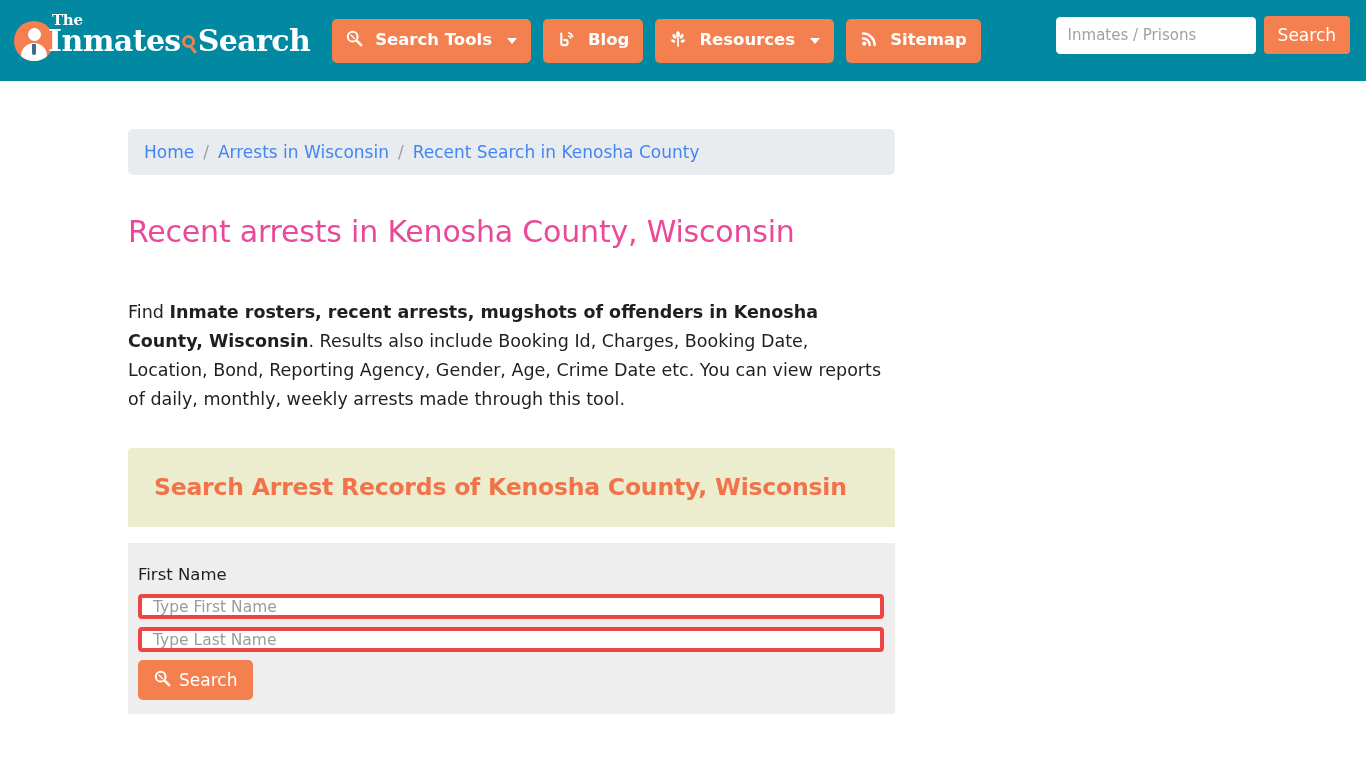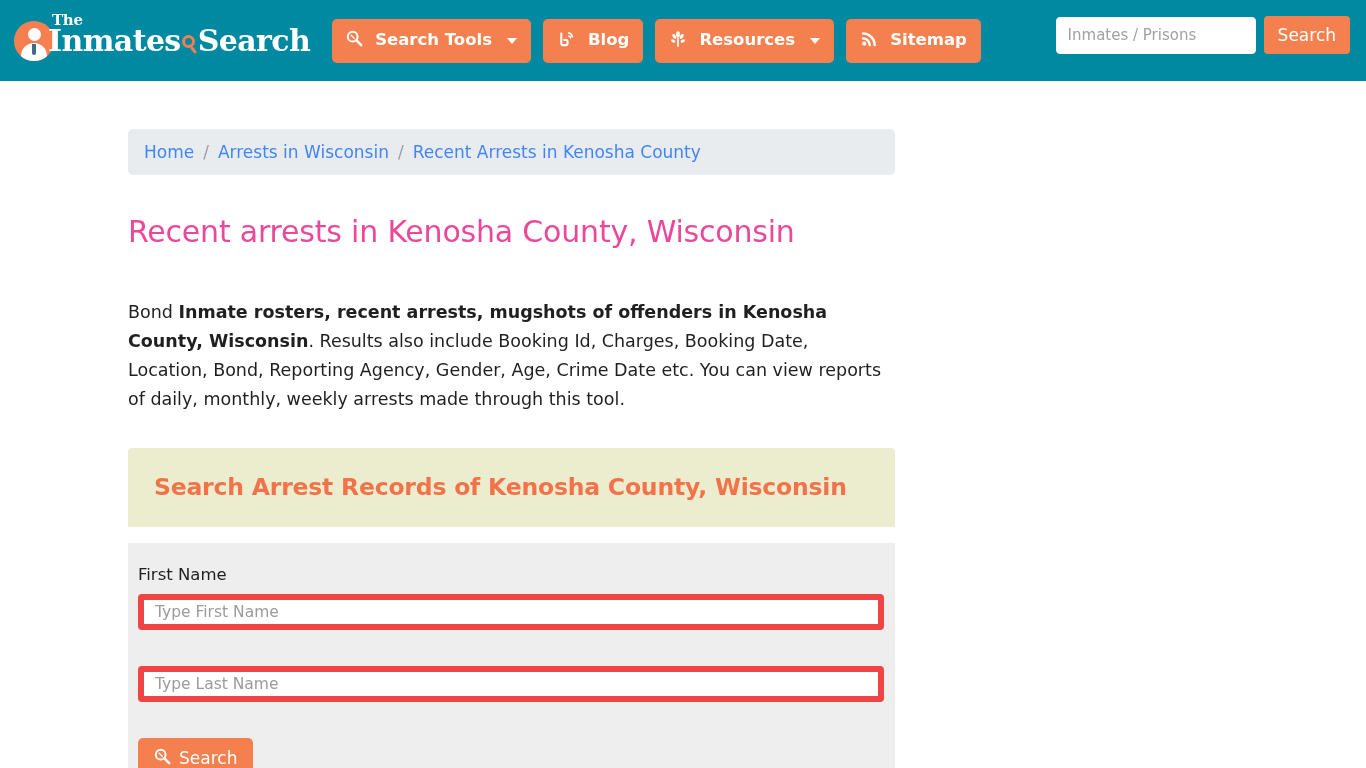--- a/index.html
+++ b/index.html
@@ -235,30 +235,30 @@
   .field-label {
     font-size: 16.5px;
     color: #1f1f1f;
     margin: 0 0 9px 0;
     display: block;
     line-height: 1.2;
   }
   .field-input {
     display: block;
     width: 746px;
-    height: 36px;
-    background: #ffffff;
-    border: 6px solid #ef4444;
+    height: 25px;
+    background: #ffffff;
+    border: 4px solid #ef4444;
     border-radius: 4px;
     padding: 0 11px;
     font-size: 15.5px;
     color: #333;
     font-family: "DejaVu Sans", "Liberation Sans", sans-serif;
     outline: none;
-    margin-bottom: 36px;
+    margin-bottom: 8px;
   }
   .field-input::placeholder { color: #9b9b9b; }
 
   .btn-search {
     background: #f5804f;
     color: #ffffff;
     border: none;
     border-radius: 5px;
     height: 40px;
     padding: 0 16px;
@@ -342,26 +342,26 @@
 </div>
 
 <div class="page">
   <div class="container">
 
     <nav class="breadcrumb">
       <a class="crumb" href="#">Home</a>
       <span class="crumb-sep">/</span>
       <a class="crumb" href="#">Arrests in Wisconsin</a>
       <span class="crumb-sep">/</span>
-      <a class="crumb" href="#">Recent Arrests in Kenosha County</a>
+      <a class="crumb" href="#">Recent Search in Kenosha County</a>
     </nav>
 
     <h1 class="page-title">Recent arrests in Kenosha County, Wisconsin</h1>
 
-    <p class="intro"><span>Bond </span><b>Inmate rosters, recent arrests, mugshots of offenders in Kenosha County, Wisconsin</b><span>. Results also include Booking Id, Charges, Booking Date, Location, Bond, Reporting Agency, Gender, Age, Crime Date etc. You can view reports of daily, monthly, weekly arrests made through this tool.</span></p>
+    <p class="intro"><span>Find </span><b>Inmate rosters, recent arrests, mugshots of offenders in Kenosha County, Wisconsin</b><span>. Results also include Booking Id, Charges, Booking Date, Location, Bond, Reporting Agency, Gender, Age, Crime Date etc. You can view reports of daily, monthly, weekly arrests made through this tool.</span></p>
 
     <div class="panel-head">
       <h2>Search Arrest Records of Kenosha County, Wisconsin</h2>
     </div>
 
     <form class="form-box">
       <label class="field-label">First Name</label>
       <input class="field-input" type="text" placeholder="Type First Name" style="">
 
       <input class="field-input" type="text" placeholder="Type Last Name" style="">

